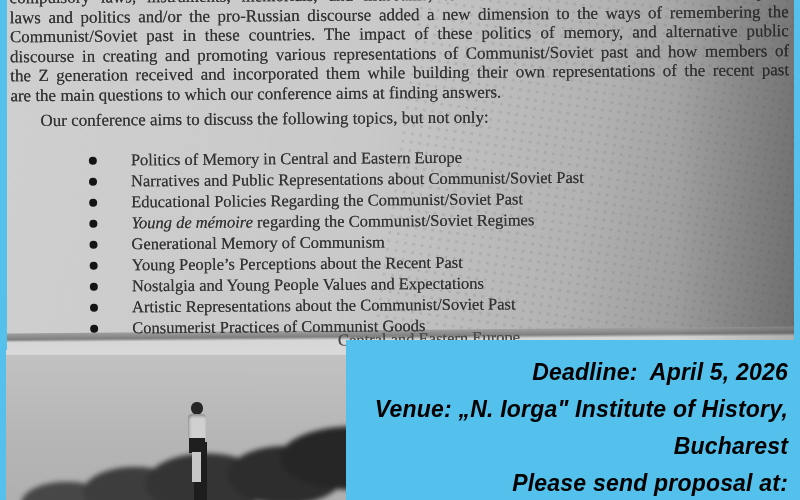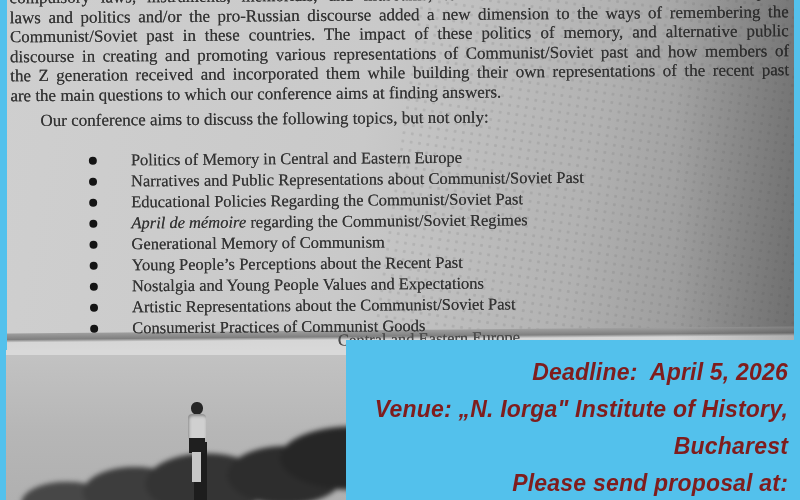--- a/index.html
+++ b/index.html
@@ -86,21 +86,21 @@
   .person .shirt{position:absolute;left:6px;top:12px;width:18px;height:26px;border-radius:4px;background:#d0d0d0;box-shadow:inset 1px 2px 3px rgba(70,70,70,.5);}
   .person .skirt{position:absolute;left:7px;top:36px;width:16px;height:15px;background:#1f1f1f;}
   .person .legs{position:absolute;left:10px;top:50px;width:9px;height:30px;background:#c7c7c7;}
 
   
   .info-box{
     position:absolute;left:346px;top:340px;width:454px;height:160px;z-index:5;
     background:#53c1ec;
     font-family:"Liberation Sans", sans-serif;
     font-style:italic;font-weight:bold;
-    color:#7f1d1d;
+    color:#000000;
     text-align:right;
     padding:14px 12px 0 0;box-sizing:border-box;
     font-size:23px;line-height:37px;
     letter-spacing:.2px;
   }
   .info-line{white-space:pre-wrap;}
 </style>
 </head>
 <body>
 
@@ -115,21 +115,21 @@
         <div class="pline">discourse in creating and promoting various representations of Communist/Soviet past and how members of</div>
         <div class="pline">the Z generation received and incorporated them while building their own representations of the recent past</div>
         <div class="pline short">are the main questions to which our conference aims at finding answers.</div>
         <div class="pline short intro">Our conference aims to discuss the following topics, but not only:</div>
       </div>
 
       <ul class="topics">
         <li class="topic-item"><span class="bullet-dot"></span><span class="topic-em"></span><span>Politics of Memory in Central and Eastern Europe</span></li>
         <li class="topic-item"><span class="bullet-dot"></span><span class="topic-em"></span><span>Narratives and Public Representations about Communist/Soviet Past</span></li>
         <li class="topic-item"><span class="bullet-dot"></span><span class="topic-em"></span><span>Educational Policies Regarding the Communist/Soviet Past</span></li>
-        <li class="topic-item"><span class="bullet-dot"></span><span class="topic-em">April de mémoire</span><span> regarding the Communist/Soviet Regimes</span></li>
+        <li class="topic-item"><span class="bullet-dot"></span><span class="topic-em">Young de mémoire</span><span> regarding the Communist/Soviet Regimes</span></li>
         <li class="topic-item"><span class="bullet-dot"></span><span class="topic-em"></span><span>Generational Memory of Communism</span></li>
         <li class="topic-item"><span class="bullet-dot"></span><span class="topic-em"></span><span>Young People’s Perceptions about the Recent Past</span></li>
         <li class="topic-item"><span class="bullet-dot"></span><span class="topic-em"></span><span>Nostalgia and Young People Values and Expectations</span></li>
         <li class="topic-item"><span class="bullet-dot"></span><span class="topic-em"></span><span>Artistic Representations about the Communist/Soviet Past</span></li>
         <li class="topic-item"><span class="bullet-dot"></span><span class="topic-em"></span><span>Consumerist Practices of Communist Goods</span></li>
       </ul>
     </div>
 
     <div class="fragment">Central and Eastern Europe</div>
     <div class="right-shade"></div>

